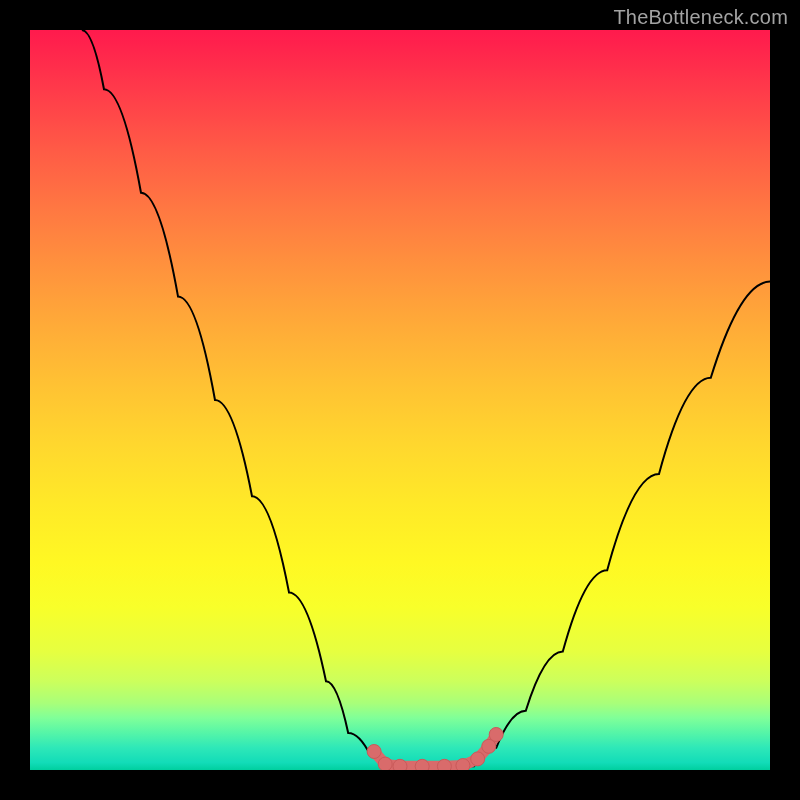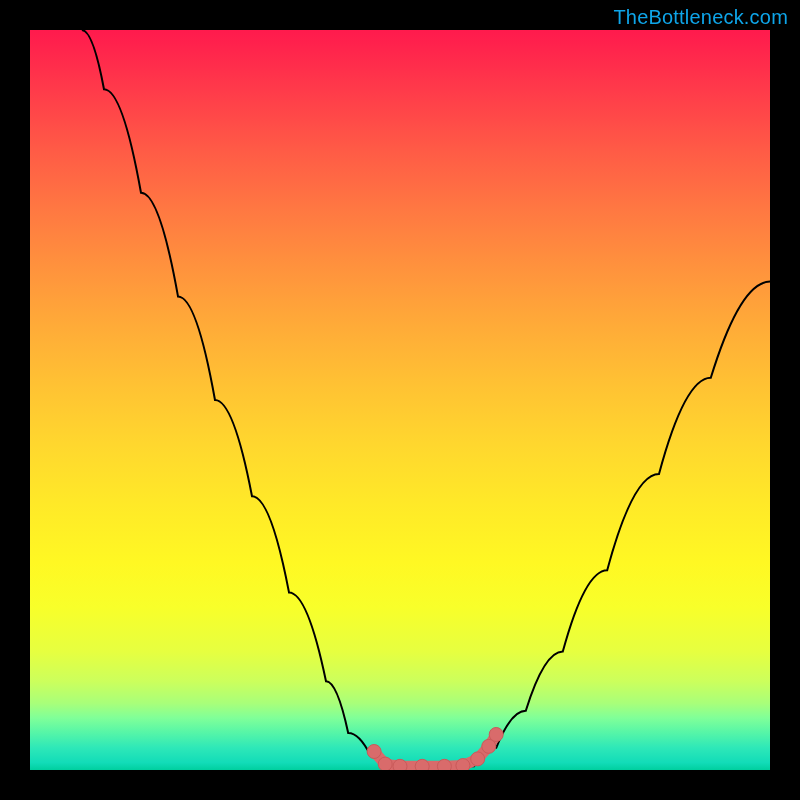--- a/index.html
+++ b/index.html
@@ -45,21 +45,21 @@
       #55f5a8 95%,
       #2ee8b8 97%,
       #12dcb8 99%,
       #00cf9e 100%
     );
   }
   .watermark {
     position: absolute;
     top: 6px;
     right: 12px;
-    color: #0ea5e9;
+    color: #a3a3a3;
     font-size: 20px;
     font-weight: 500;
     letter-spacing: 0.2px;
     user-select: none;
   }
   svg.curve {
     position: absolute;
     inset: 0;
     width: 740px;
     height: 740px;

